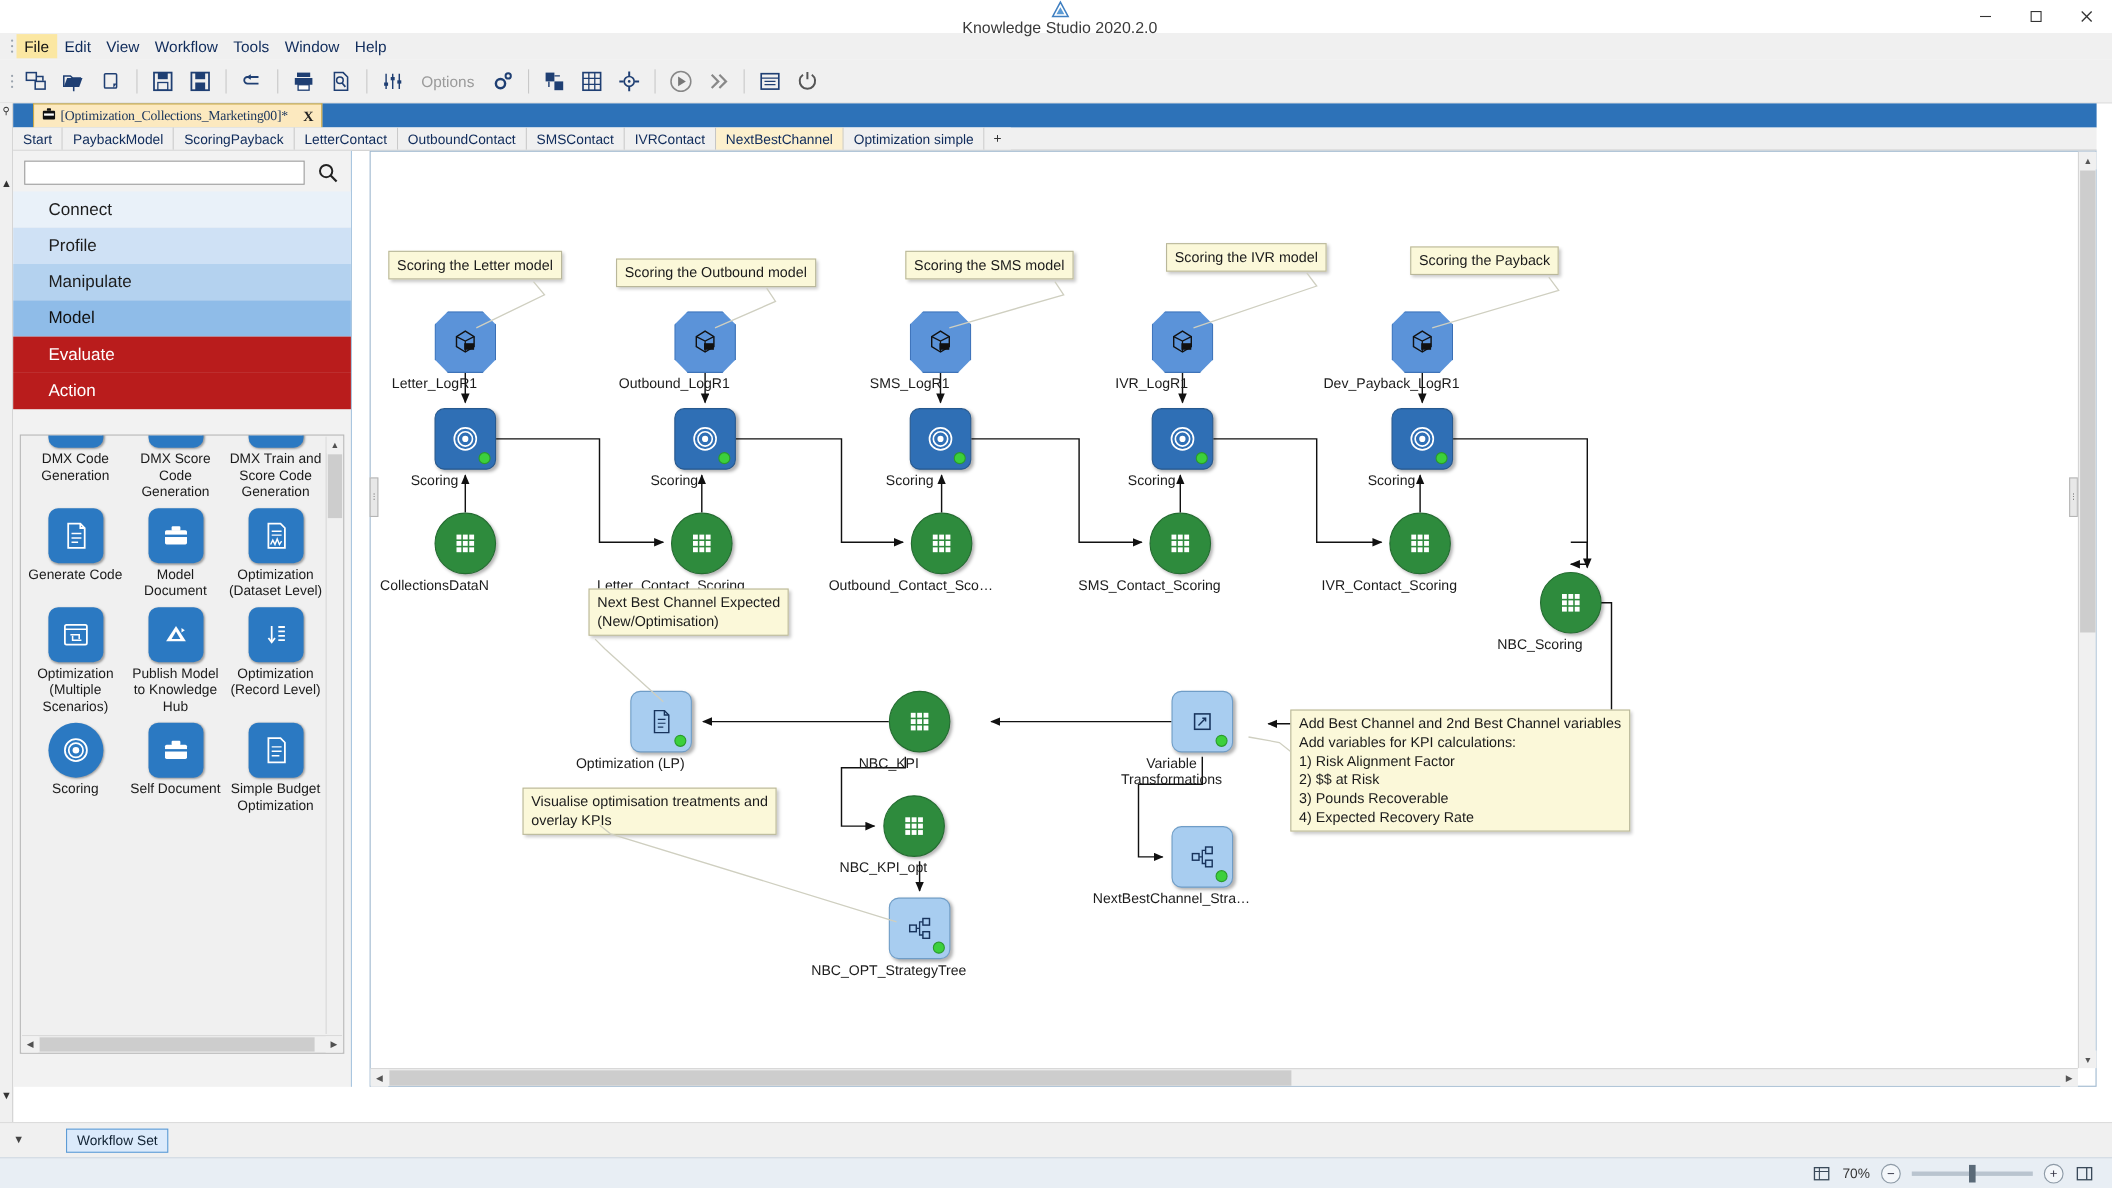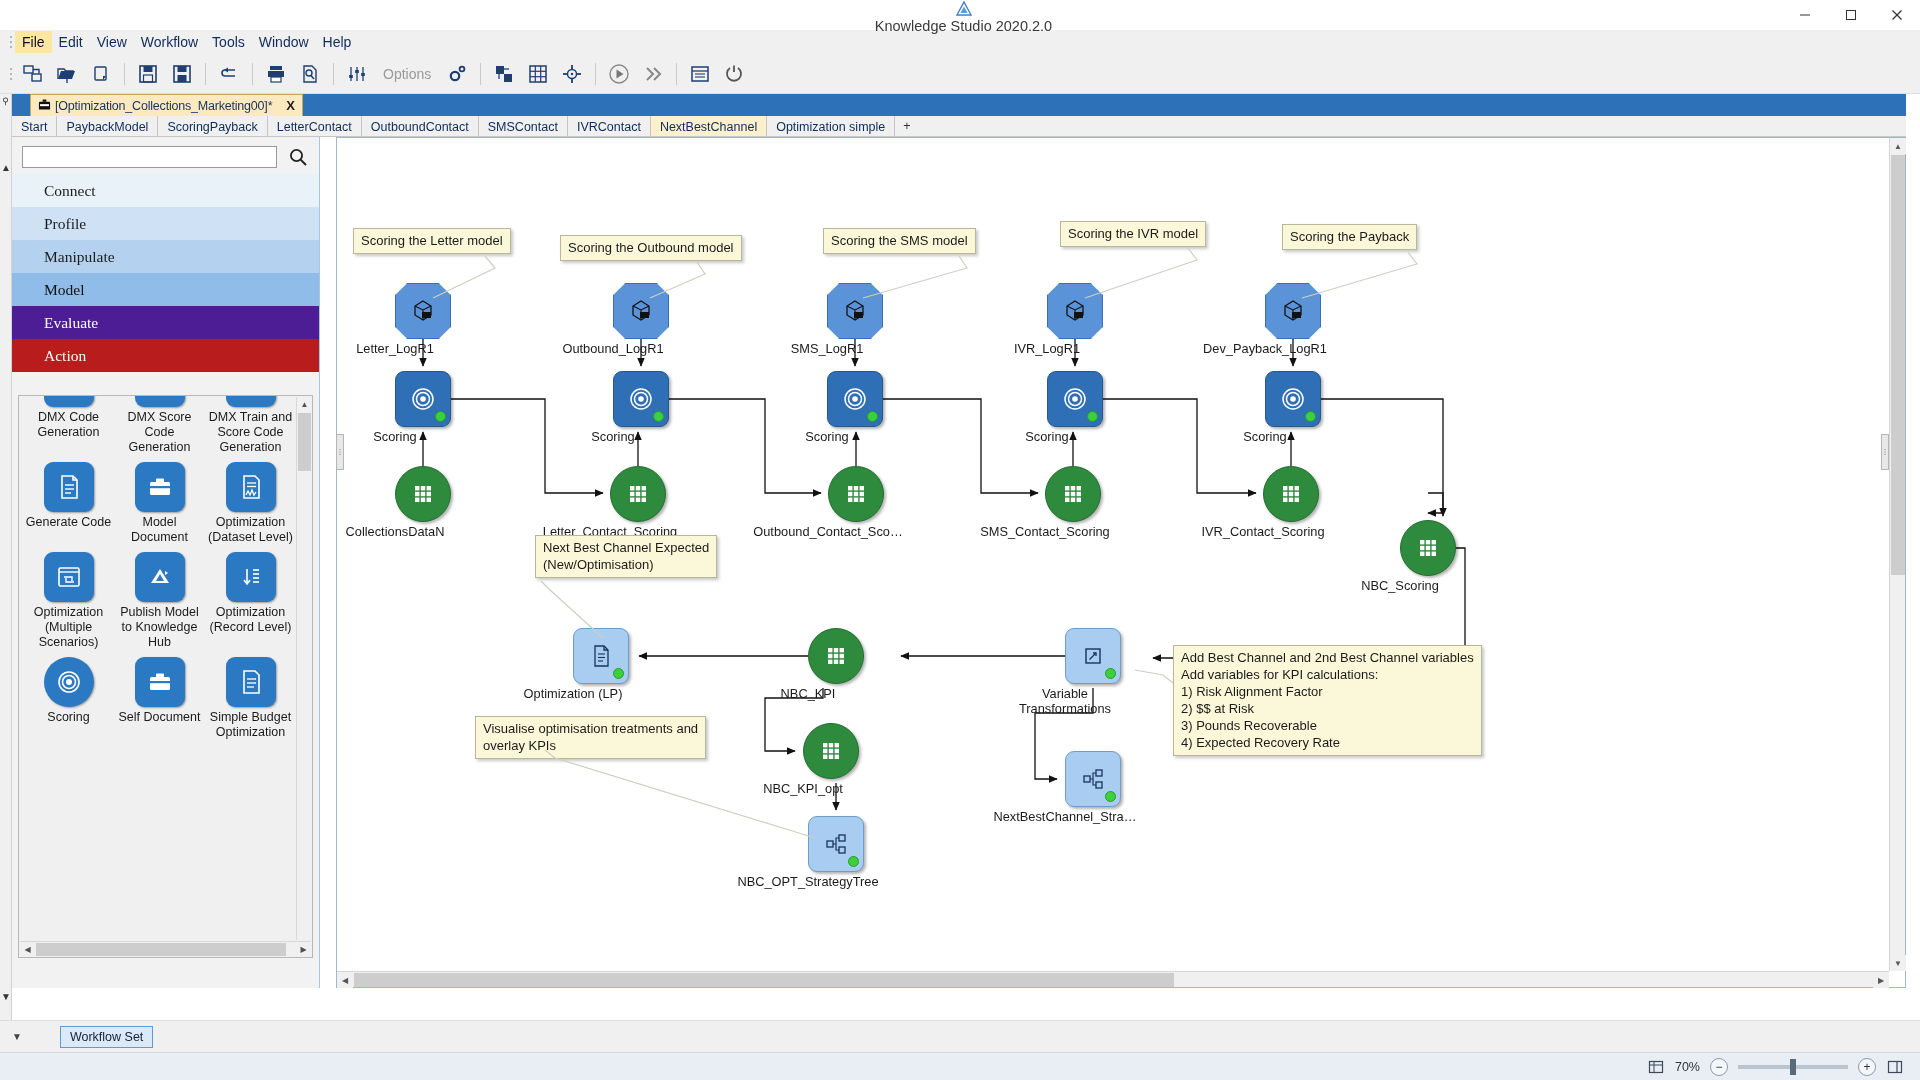--- a/index.html
+++ b/index.html
@@ -48,21 +48,21 @@
 
   
   #docarea { position:absolute; left:0; top:94px; right:0; bottom:60px; }
   #docstrip {
     position:absolute; left:12px; top:0; right:14px; height:22px;
     background:#2d72b8;
   }
   #doctab {
     position:absolute; left:18px; top:0px; height:22px;
     background:#fce9bf; border:1px solid #c9a94a; border-bottom:none;
-    display:flex; align-items:center; padding:0 7px; gap:4px;
+    display:flex; align-items:center; padding:0 7px; gap:4px;font-family:Liberation Serif, serif;
   }
   #doctab .dt-label { font-size:12.5px; color:#17335c; white-space:nowrap; letter-spacing:-0.2px; }
   #doctab .dt-close { font-size:13px; font-weight:bold; color:#222; margin-left:10px; cursor:pointer;}
 
   
   #tabrow {
     position:absolute; left:12px; top:22px; right:14px; height:21px;
     background:#f0f0f0; display:flex; align-items:stretch;
     border-bottom:1px solid #c6c6c6;
   }
@@ -88,26 +88,26 @@
     background:#f2f2f2; border-right:1px solid #a9c6e0;
   }
   #searchrow { display:flex; align-items:center; padding:9px 10px 6px 10px; gap:10px; }
   #search-input {
     flex:1; height:22px; border:1px solid #9a9a9a; background:#fff;
     font-family:"Liberation Sans", sans-serif; font-size:12px; padding:0 5px; outline:none;
   }
   #search-btn { width:22px; height:22px; display:flex; align-items:center; justify-content:center; cursor:pointer;}
 
   .cat { height:33px; display:flex; align-items:center; padding-left:32px;
-         font-size:15.5px; cursor:pointer;font-family:Liberation Serif, serif; }
+         font-size:15.5px; cursor:pointer; }
   .cat.c1 { background:#e9f1f9; color:#1d1d1d; }
   .cat.c2 { background:#cfe1f5; color:#1d1d1d; }
   .cat.c3 { background:#b4d2ef; color:#1d1d1d; }
   .cat.c4 { background:#8fbce8; color:#101010; }
-  .cat.c5 { background:#4c1d95; color:#ffffff; }
+  .cat.c5 { background:#b91c1c; color:#ffffff; }
   .cat.c6 { background:#b91c1c; color:#ffffff; }
 
   #palette {
     position:absolute; left:6px; right:6px; top:258px; bottom:30px;
     background:#f0f0f0; border:1px solid #b8b8b8; overflow:hidden;
   }
   #palgrid {
     position:absolute; left:4px; top:-42px; right:16px;
     display:grid; grid-template-columns:repeat(3,1fr); row-gap:4px;
   }

